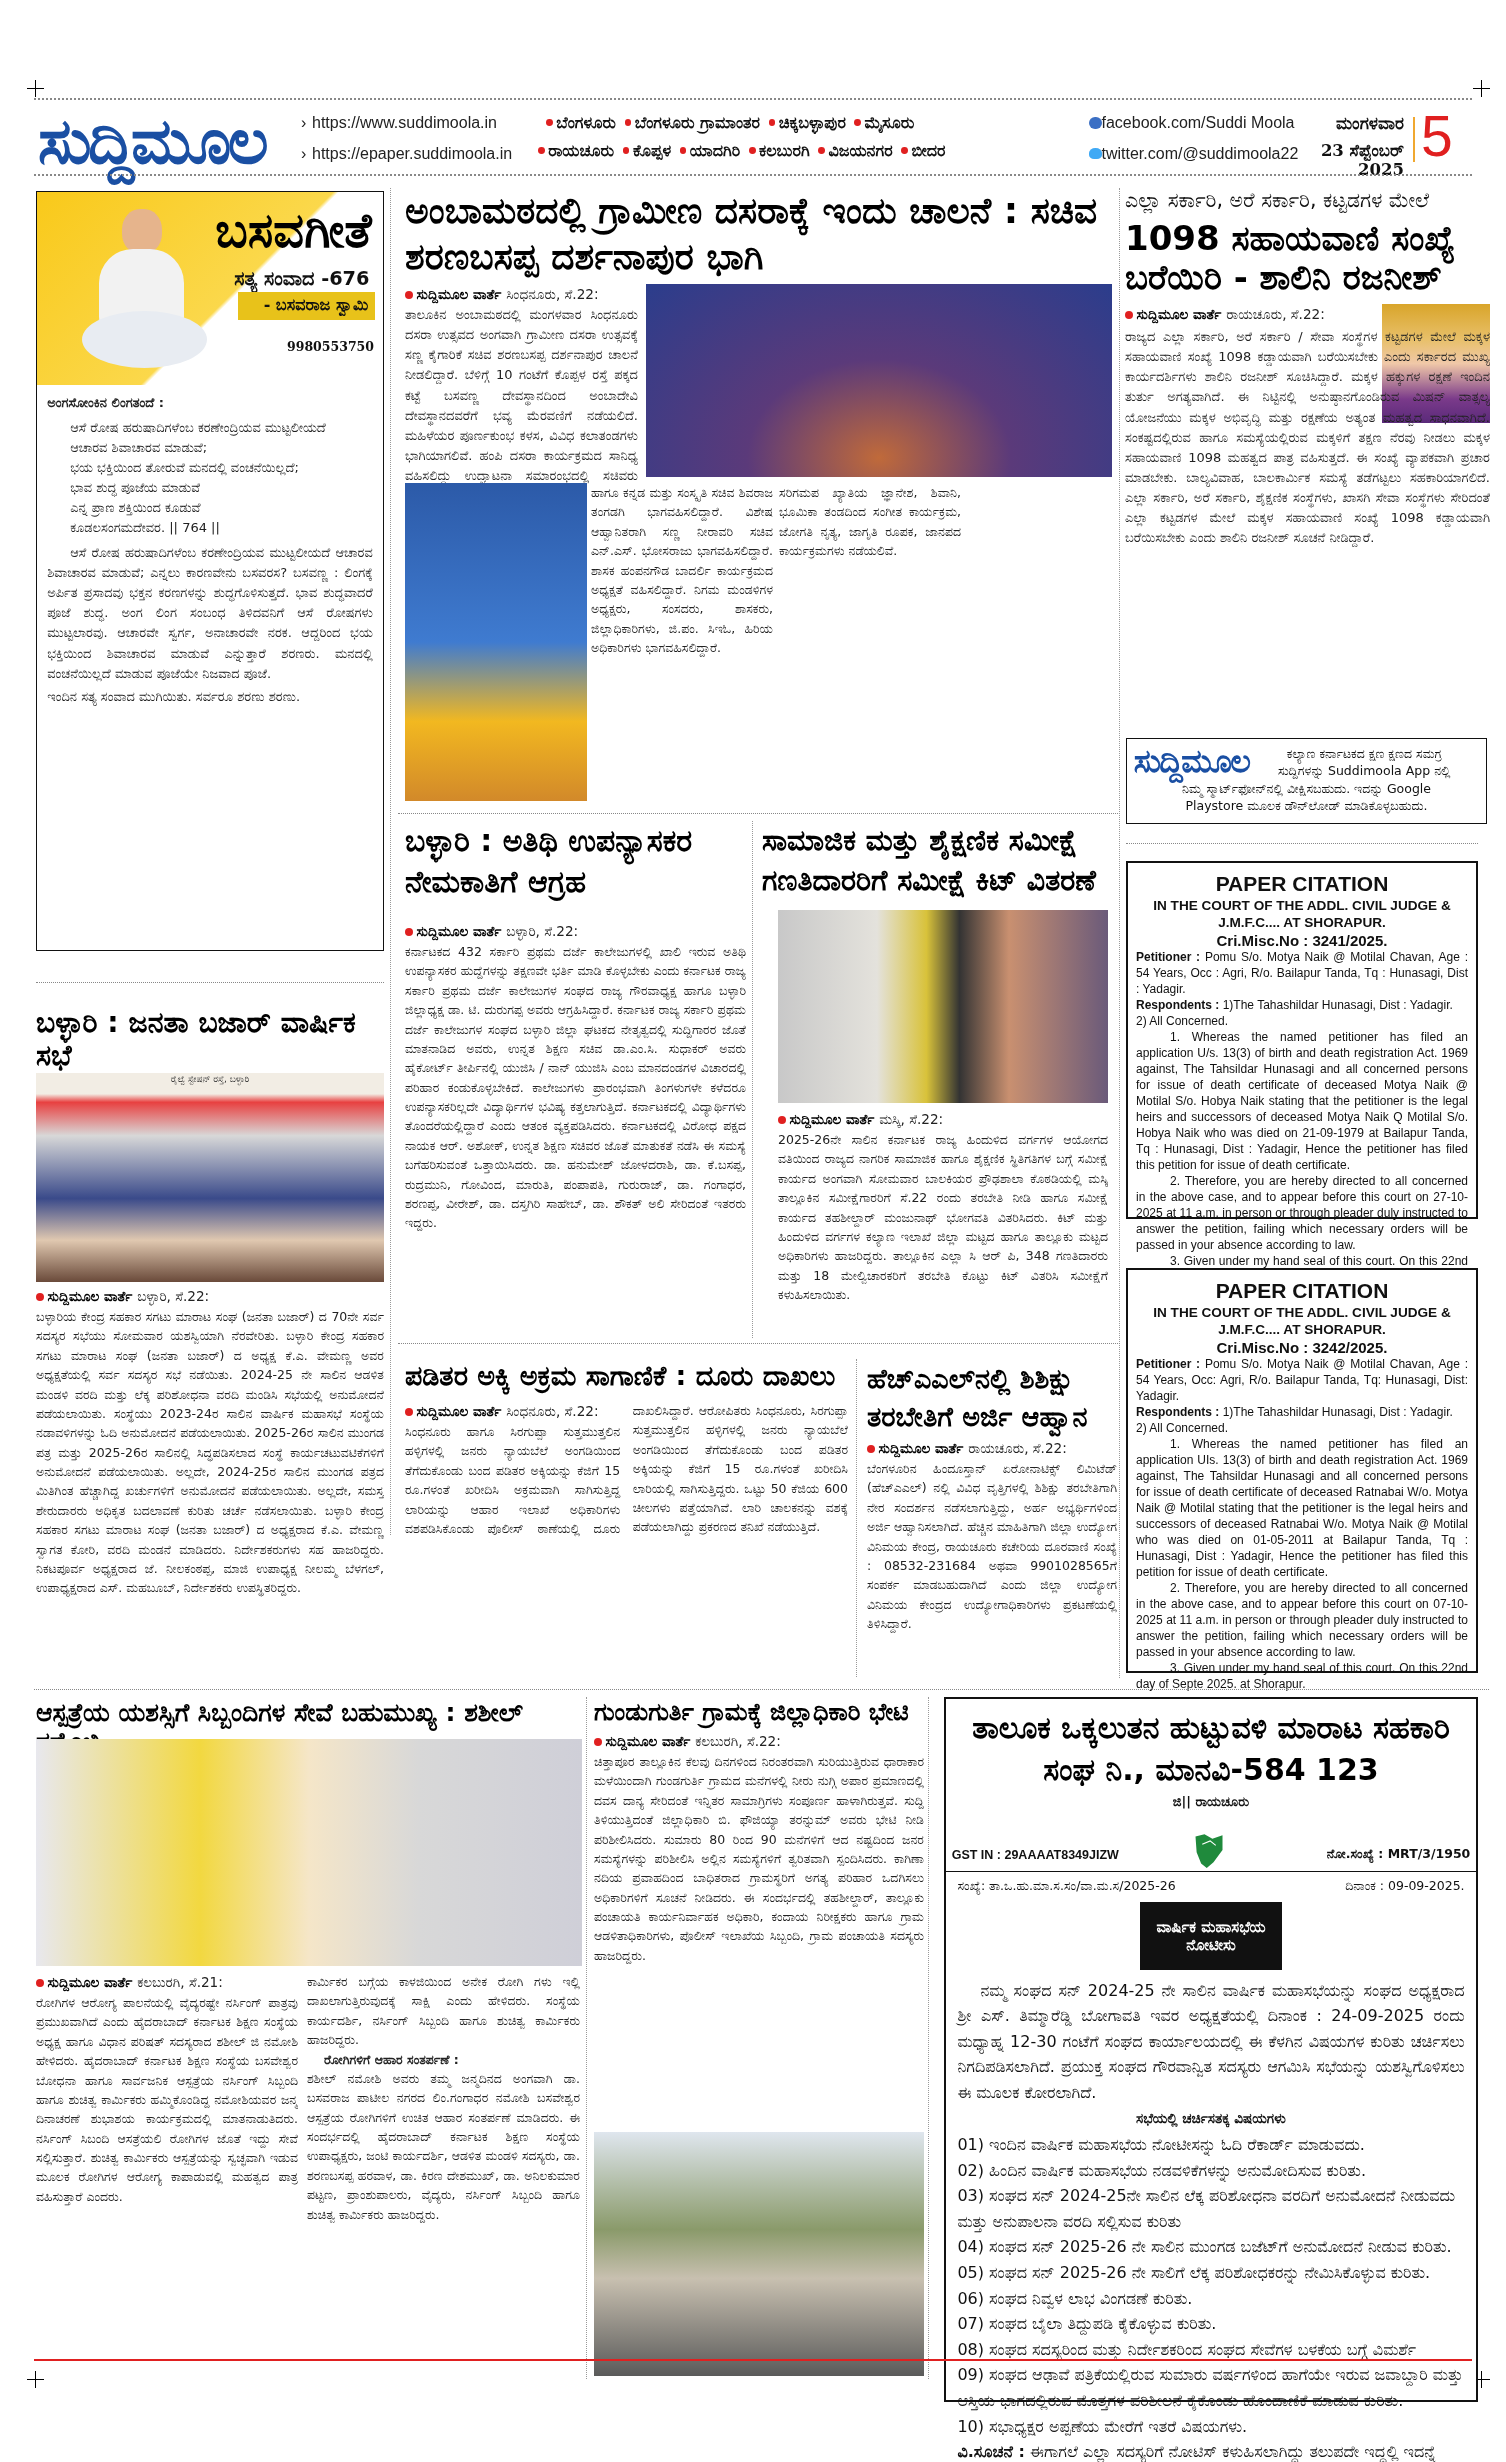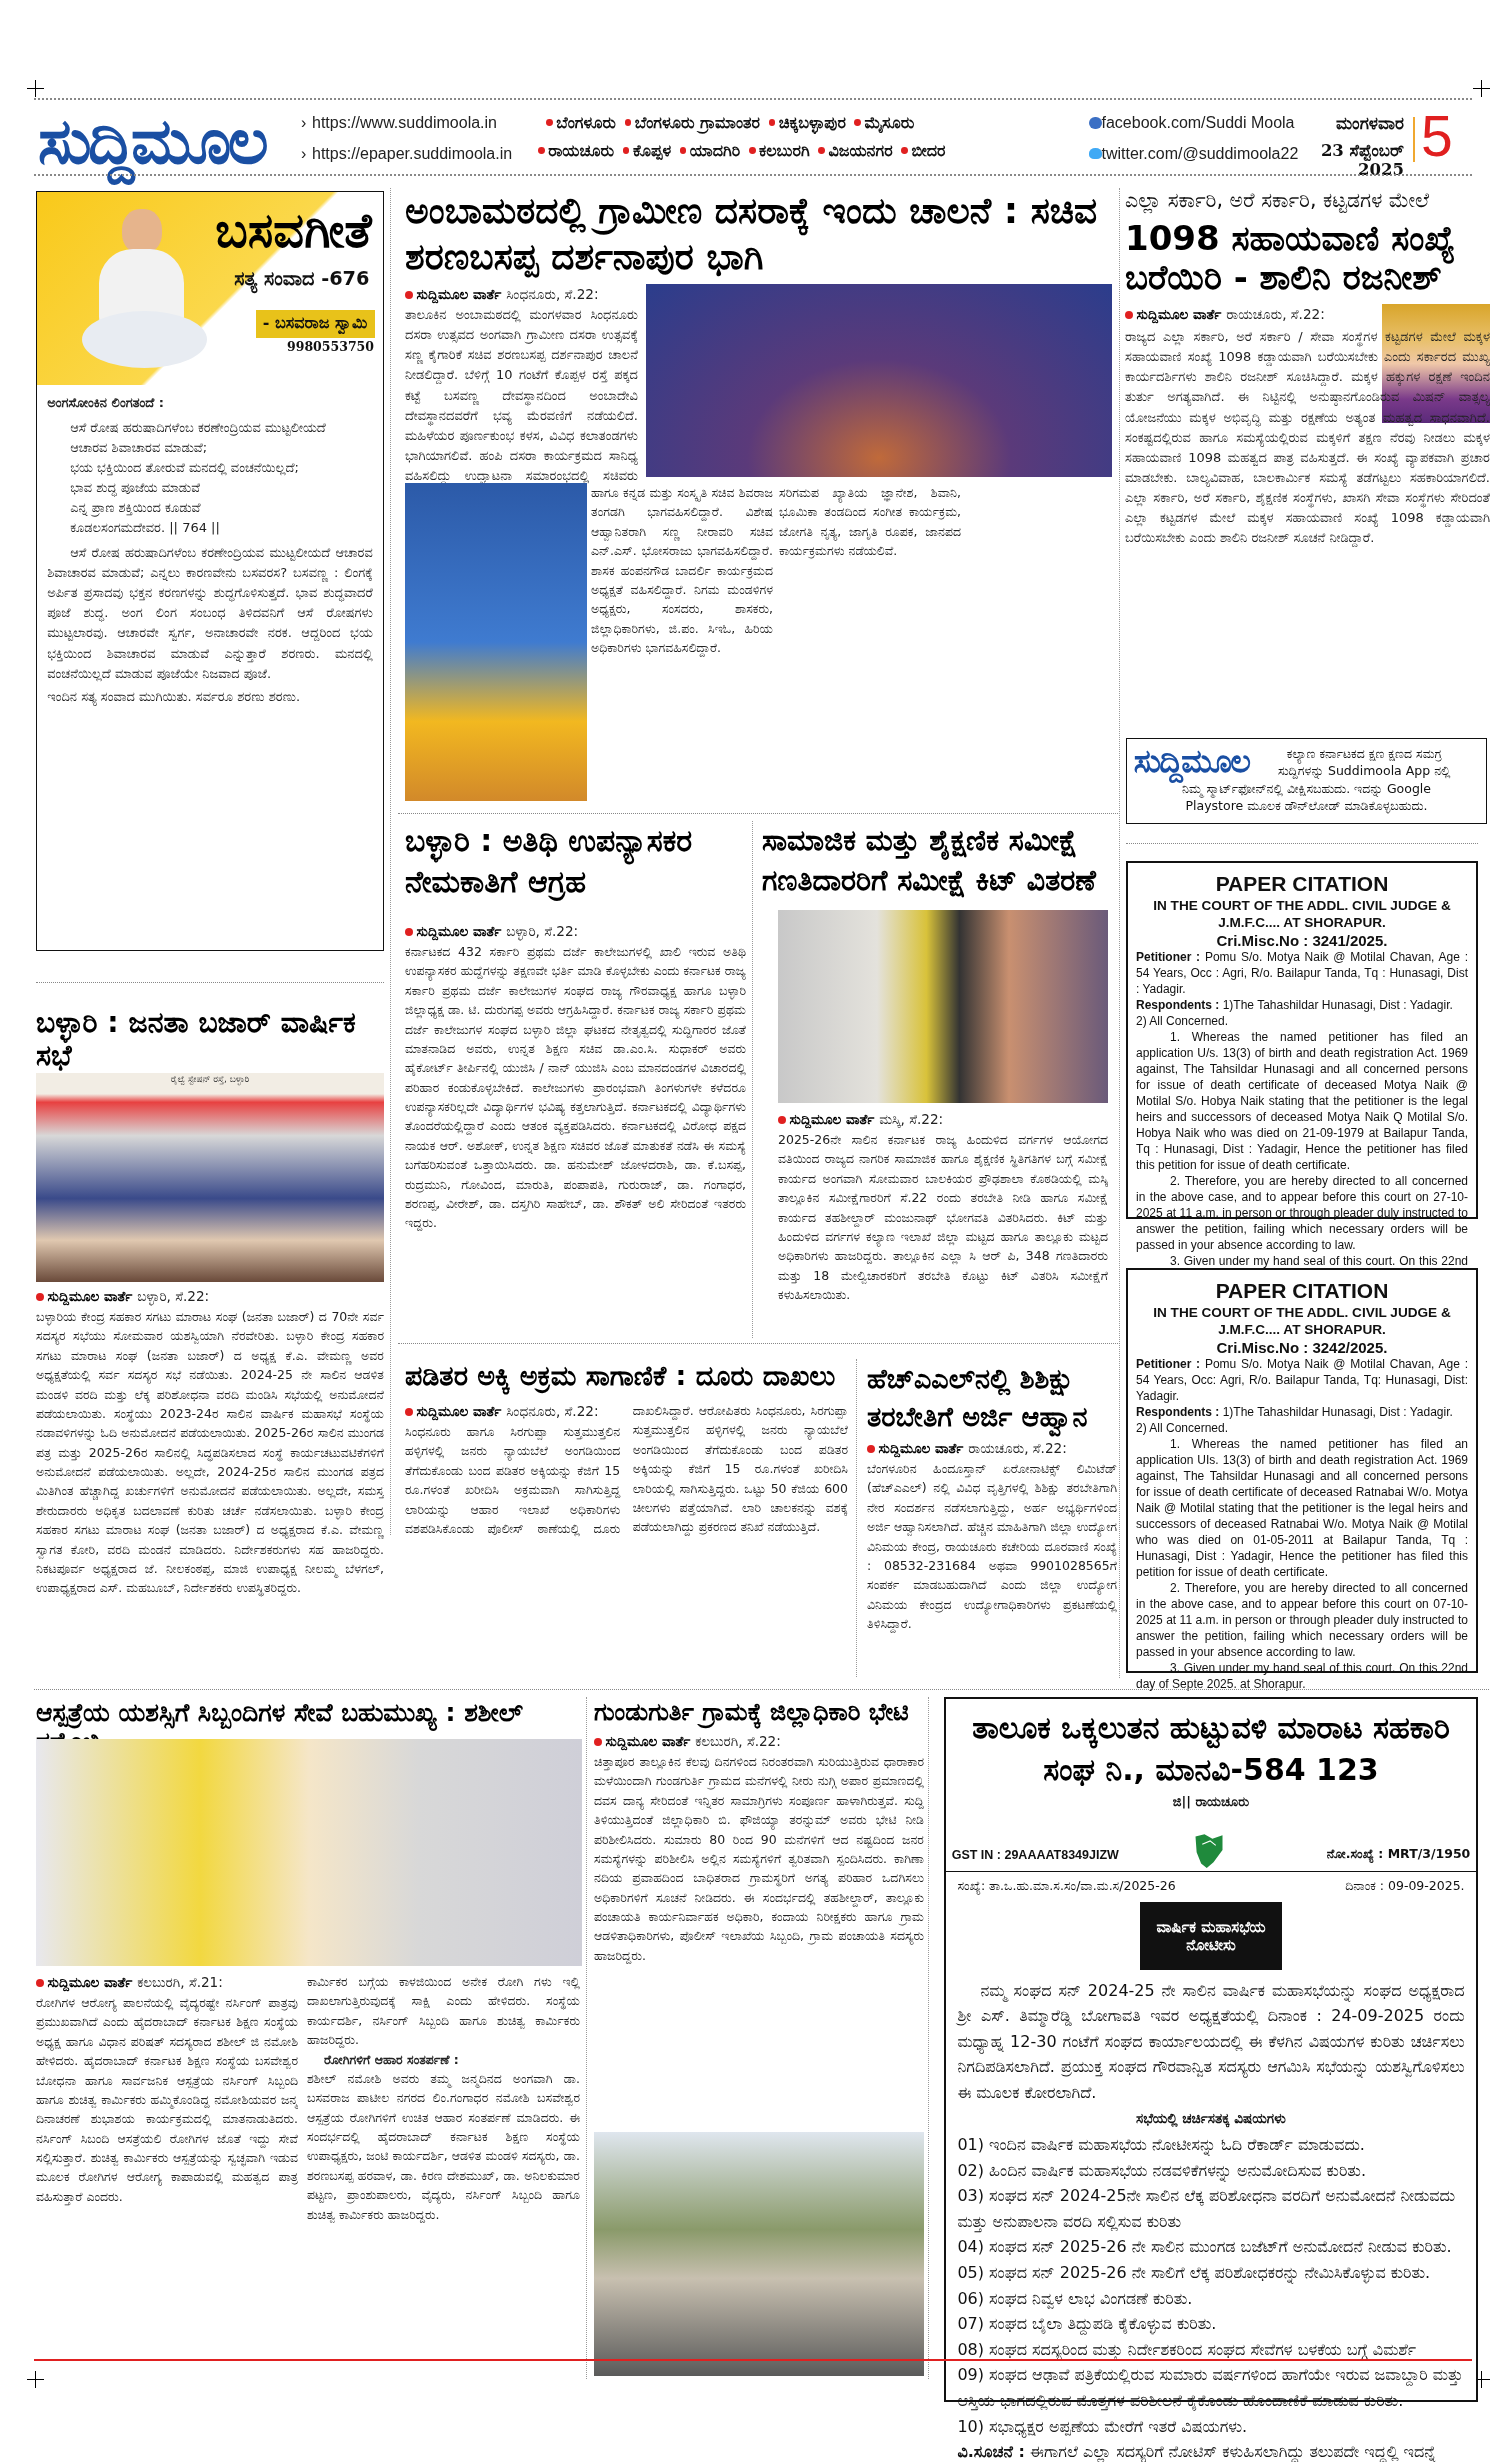--- a/index.html
+++ b/index.html
@@ -118,21 +118,21 @@
 
 <section class="box" style="left:36px;top:191px;width:348px;height:760px;border-width:1.7px;overflow:hidden">
   <div style="position:relative;height:193px;background:linear-gradient(135deg,#f9c91a 0%,#fbd84b 55%,#fff 56%)">
     <div class="abs" style="left:45px;top:17px;width:125px;height:171px">
       <div style="position:absolute;left:40px;top:0;width:40px;height:45px;border-radius:45%;background:#e6b48c"></div>
       <div style="position:absolute;left:17px;top:40px;width:85px;height:85px;border-radius:40% 40% 20% 20%;background:#f2f2f2"></div>
       <div style="position:absolute;left:0;top:102px;width:125px;height:57px;border-radius:50%;background:#e8ecf2"></div>
     </div>
     <div class="abs headline" style="right:11.4px;top:11.4px;font-size:48px">ಬಸವಗೀತೆ</div>
     <div class="abs" style="right:13.6px;top:75px;font-size:19.3px;font-weight:bold">ಸತ್ಯ ಸಂವಾದ -676</div>
-    <div class="abs" style="right:8px;top:118px;width:119px;height:28.4px;background:#e8c21a;font-size:16px;font-weight:bold;padding:3.4px 6.8px">- ಬಸವರಾಜ ಸ್ವಾಮಿ</div>
+    <div class="abs" style="right:8px;top:100px;width:137px;height:28.4px;background:#e8c21a;font-size:16px;font-weight:bold;text-align:right;padding:3.4px 6.8px">- ಬಸವರಾಜ ಸ್ವಾಮಿ</div>
     <div class="abs" style="right:9px;top:147px;font-family:'DejaVu Serif',serif;font-size:12.5px;font-weight:bold">9980553750</div>
   </div>
   <div style="padding:4.5px 10.2px" class="body">
     <p style="font-weight:bold;margin-top:3.4px">ಅಂಗಸೋಂಕಿನ ಲಿಂಗತಂದೆ :</p>
     <div style="padding-left:23px;margin:4.5px 0;text-align:left">
       <div>ಆಸೆ ರೋಷ ಹರುಷಾದಿಗಳೆಂಬ ಕರಣೇಂದ್ರಿಯವ ಮುಟ್ಟಲೀಯದೆ</div>
         <div>ಆಚಾರವ ಶಿವಾಚಾರವ ಮಾಡುವೆ;</div>
         <div>ಭಯ ಭಕ್ತಿಯಿಂದ ತೋರುವೆ ಮನದಲ್ಲಿ ವಂಚನೆಯಿಲ್ಲದೆ;</div>
       <div>ಭಾವ ಶುದ್ಧ ಪೂಜೆಯ ಮಾಡುವೆ</div>
         <div>ಎನ್ನ ಪ್ರಾಣ ಶಕ್ತಿಯಿಂದ ಕೂಡುವೆ</div>

